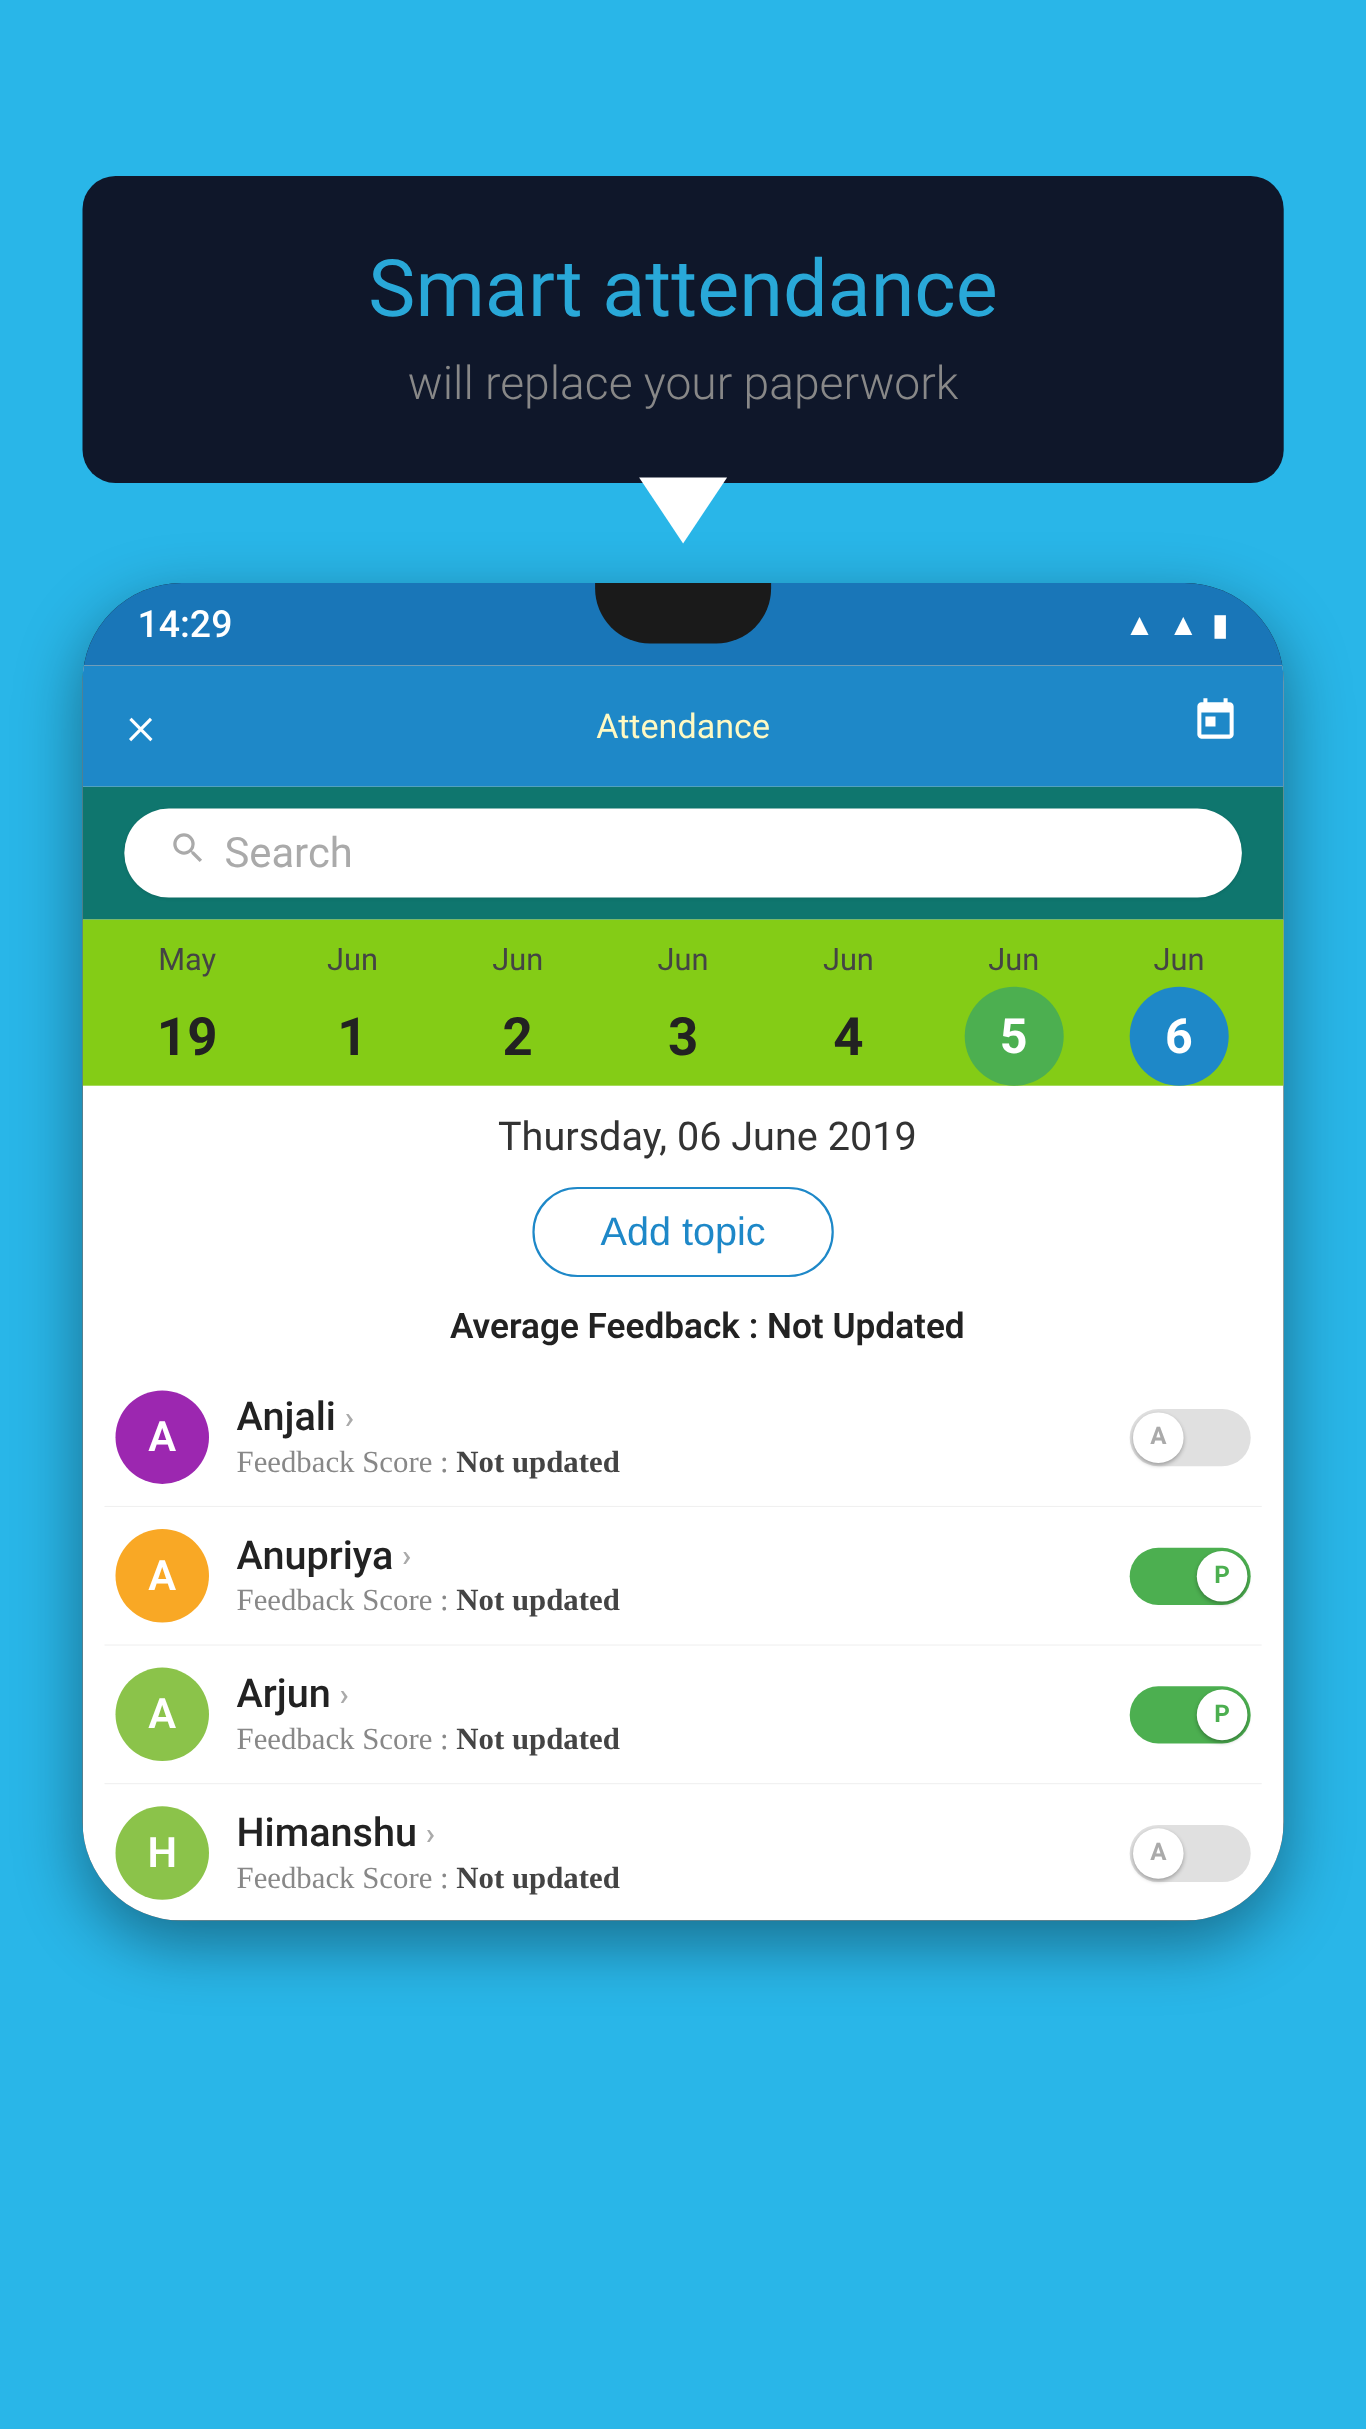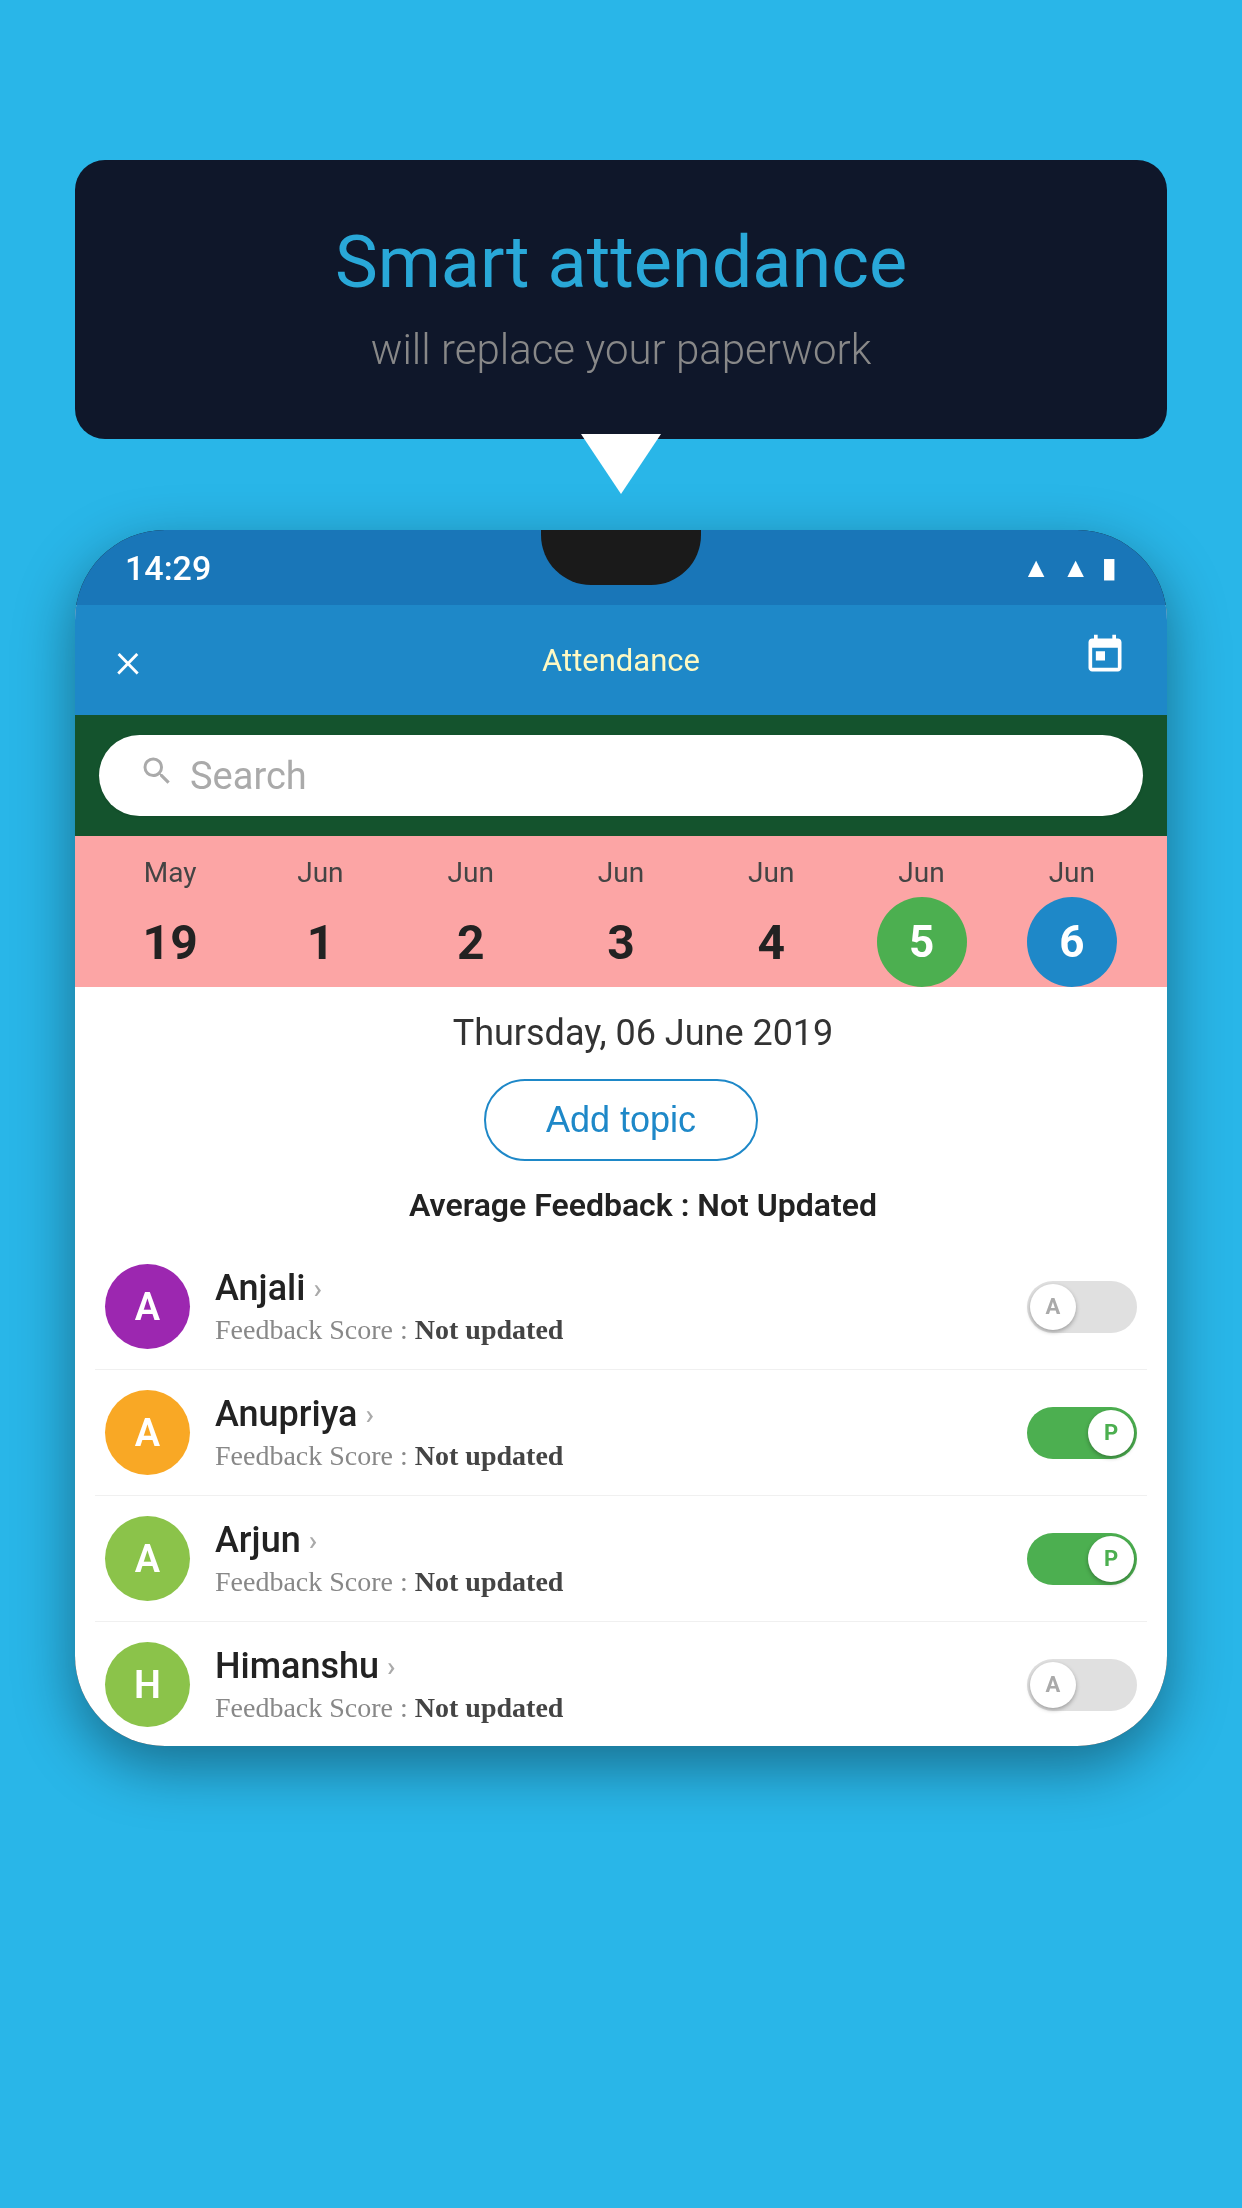--- a/index.html
+++ b/index.html
@@ -131,22 +131,22 @@
     }
     .app-bar-calendar {
       color: white;
       font-size: 44px;
       margin-left: auto;
       cursor: pointer;
     }
 
     
     .search-container {
-      padding: 20px 24px;
-      background: #14532d;
+      padding: 20px 38px;
+      background: #0f766e;
     }
     .search-bar {
       background: white;
       border-radius: 50px;
       padding: 18px 40px;
       display: flex;
       align-items: center;
       gap: 15px;
       box-shadow: 0 1px 3px rgba(0,0,0,0.1);
     }
@@ -158,21 +158,21 @@
       font-size: 38px;
       color: #aaa;
     }
 
     
     .calendar-row {
       display: flex;
       align-items: flex-end;
       justify-content: space-around;
       padding: 20px 20px 0;
-      background: #fca5a5;
+      background: #84cc16;
     }
     .date-col {
       display: flex;
       flex-direction: column;
       align-items: center;
       gap: 8px;
       width: 130px;
     }
     .month-label {
       font-size: 28px;

